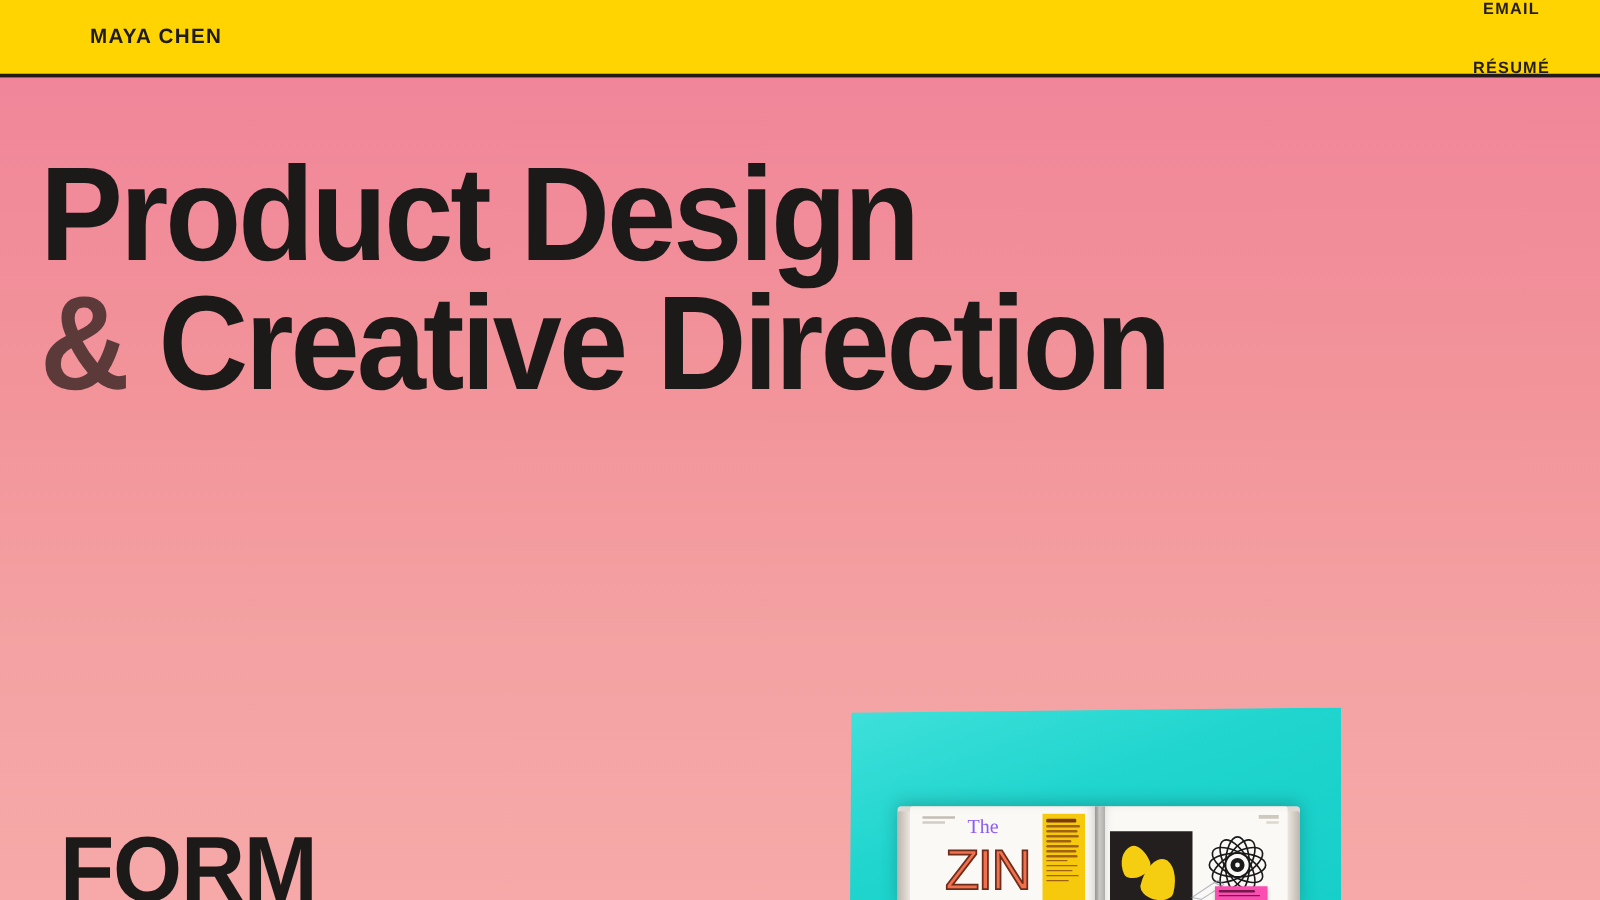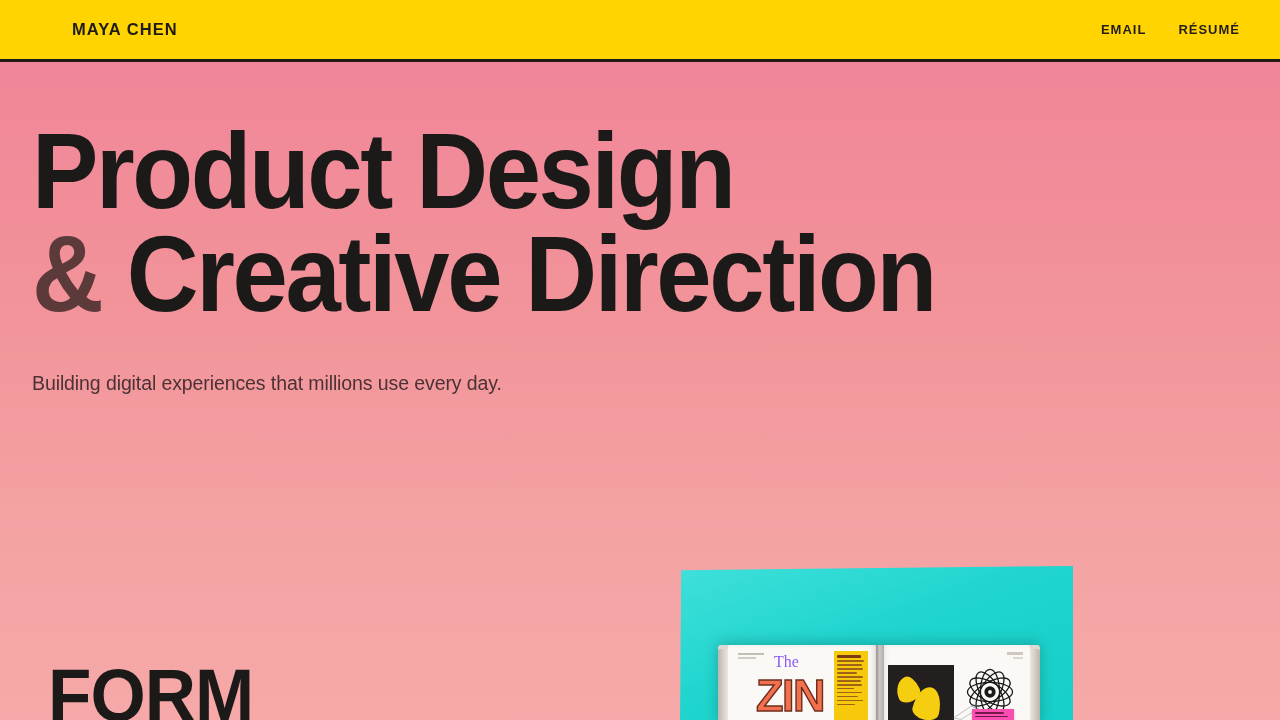--- a/index.html
+++ b/index.html
@@ -45,20 +45,21 @@
     color:#1E1B18;
     line-height:1;
     white-space:nowrap;
     cursor:pointer;
   }
 
   .nav {
     display:flex;
     align-items:center;
     gap:32px;
+    flex-direction:column;
   }
 
   .nav-link {
     font-size:13px;
     font-weight:bold;
     letter-spacing:1.0px;
     color:#241E1A;
     text-decoration:none;
     white-space:nowrap;
     cursor:pointer;
@@ -173,21 +174,21 @@
 
   .the-word {
     position:absolute; left:46px; top:9px;
     font-family:"Liberation Serif", serif;
     font-size:16px; line-height:1;
     color:#8b5cf6;
   }
   .zin-word {
     position:absolute; left:28px; top:28px;
     font-size:45px; line-height:1;
-    font-weight:bold;
+    font-weight:normal;
     letter-spacing:-1.5px;
     color:#F1714F;
     -webkit-text-stroke:1.4px #6E2C1B;
   }
 
   .yellow-col {
     position:absolute; left:106px; top:6px;
     width:34px; height:73px;
     background:#F7C90C;
     padding:4px 3px;
@@ -257,21 +258,20 @@
     </nav>
   </header>
 
   <section class="hero">
     <h1 class="hero-title">
       <span class="ln">Product Design</span>
       <span class="ln"><span class="amp">&amp;</span> <span>Creative Direction</span></span>
     </h1>
 
     <p class="hero-sub">
-      <span class="ln">Building digital experiences that millions use every day.</span>
     </p>
   </section>
 
   <div class="section-word">FORM</div>
 
   <div class="showcase">
     <div class="teal-sheet"></div>
 
     <div class="book">
       <div class="edge-l"></div>

